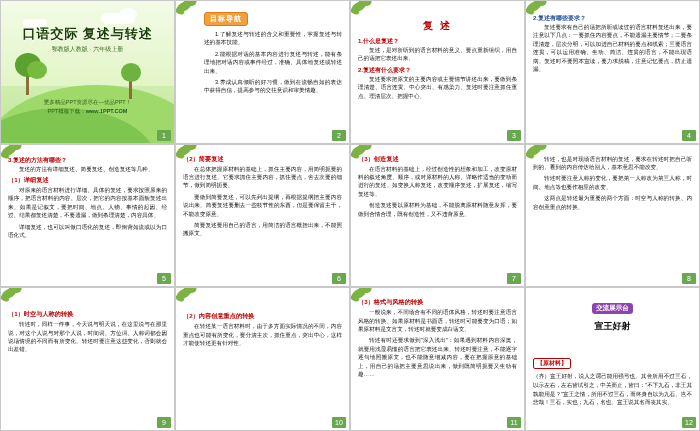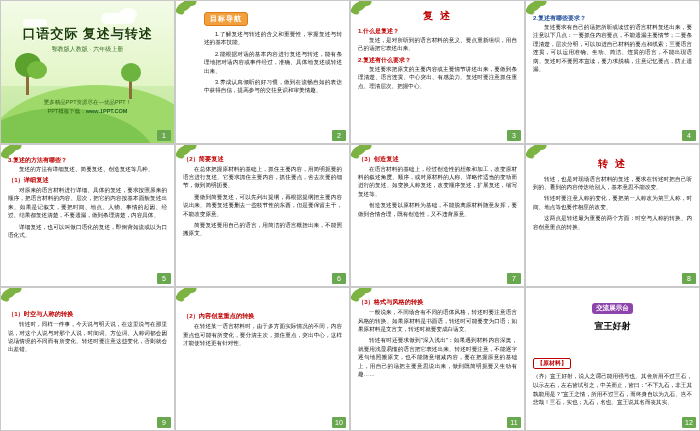--- a/index.html
+++ b/index.html
@@ -226,21 +226,21 @@
     </div>
     <div class="pgnum">2</div>
   </div>
 
   <div class="slide">
     <div class="corner-deco">
       <div class="leaf l1"></div>
         <div class="leaf l2"></div>
         <div class="leaf l3"></div>
     </div>
-    <div class="slide-inner" style="padding-top:6px;">
+    <div class="slide-inner" style="padding-top:16px;">
       <div class="hdr center-big">复 述</div>
       <div class="q">1.什么是复述？</div>
       <div class="p indent">复述，是对所听到的语言材料的意义、要点重新组织，用自己的话把它表述出来。</div>
       <div class="q">2.复述有什么要求？</div>
       <div class="p indent">复述要求把原文的主要内容或主要情节讲述出来，要做到条理清楚、语言连贯、中心突出、有感染力。复述时要注意抓住重点、理清层次、把握中心。</div>
     </div>
     <div class="pgnum">3</div>
   </div>
 
   <div class="slide">
@@ -301,21 +301,20 @@
     <div class="pgnum">7</div>
   </div>
 
   <div class="slide">
     <div class="corner-deco">
       <div class="leaf l1"></div>
         <div class="leaf l2"></div>
         <div class="leaf l3"></div>
     </div>
     <div class="slide-inner" style="padding-top:10px;">
-      <div class="hdr center-big">转 述</div>
       <div class="p indent">转述，也是对现场语言材料的复述，要求在转述时把自己听到的、看到的内容传达给别人，基本意思不能改变。</div>
       <div class="p indent">转述时要注意人称的变化，要把第一人称改为第三人称，时间、地点等也要作相应的改变。</div>
       <div class="p indent">这两点是转述最为重要的两个方面：时空与人称的转换、内容创意重点的转换。</div>
     </div>
     <div class="pgnum">8</div>
   </div>
 
   <div class="slide">
     <div class="corner-deco">
       <div class="leaf l1"></div>

